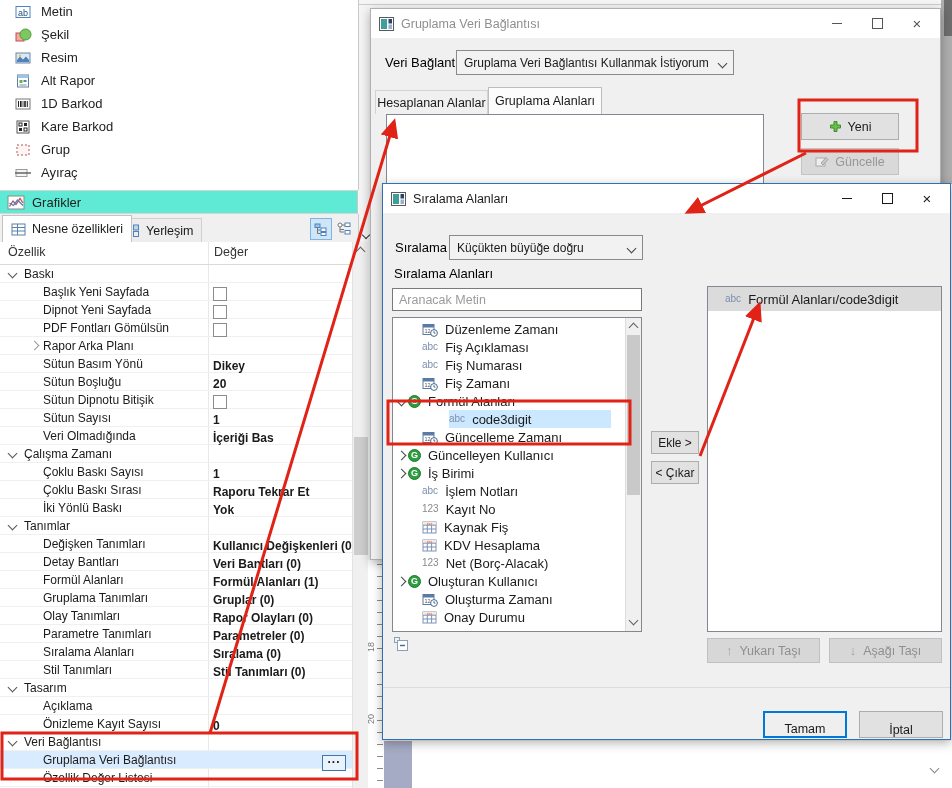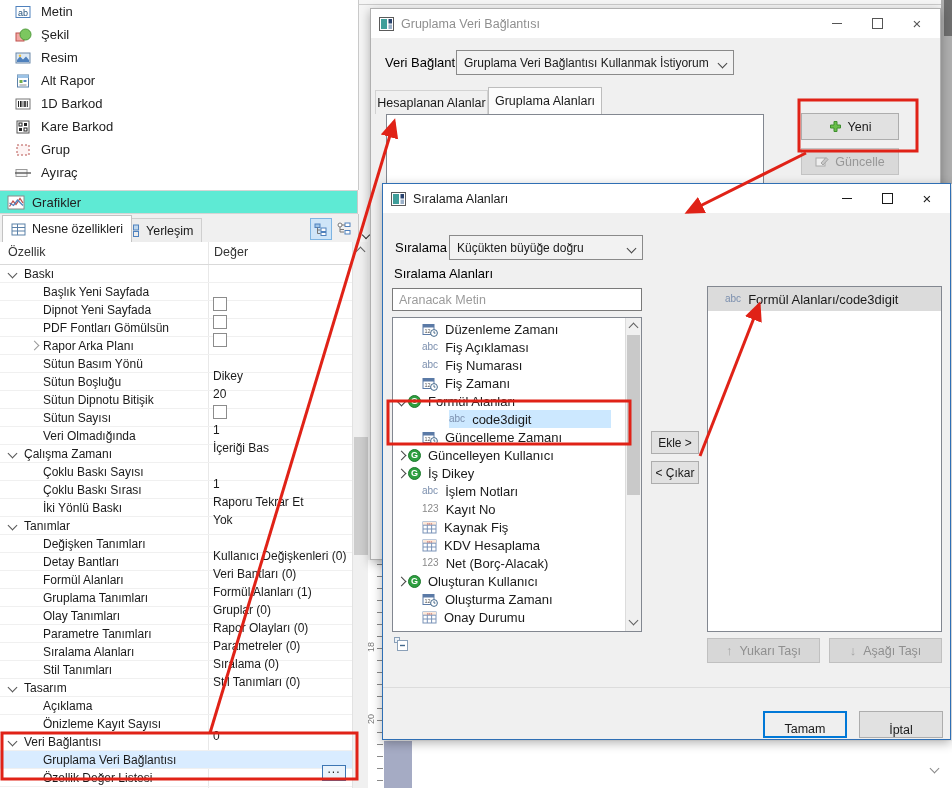--- a/index.html
+++ b/index.html
@@ -31,21 +31,21 @@
   #pgrid{left:0;top:242px;width:352px;height:546px;background:#fff;}
   #pgrid-header{position:relative;height:22px;border-bottom:1px solid #d9d9d9;font-size:12.5px;color:#333;}
   #pgrid-header .h1{position:absolute;left:8px;top:3px;}
   #pgrid-header .h2{position:absolute;left:214px;top:3px;}
   #pgrid-colline{position:absolute;left:208px;top:0;width:1px;height:546px;background:#e8e8e8;}
   .pg-row{position:relative;height:18px;border-bottom:1px solid #f0f0f0;box-sizing:border-box;}
   .pg-chev-g{position:absolute;left:9px;top:5px;}
   .pg-chev-i{position:absolute;left:31px;top:5px;border-color:#999;}
   .pg-label{position:absolute;left:43px;top:2px;white-space:nowrap;}
   .pg-label.g{left:24px;}
-  .pg-value{position:absolute;left:213px;top:14px;right:2px;height:16px;}
+  .pg-value{position:absolute;left:213px;top:4px;right:2px;height:16px;font-weight:bold;}
   .pg-vtext{white-space:nowrap;}
   .pg-checkbox{display:inline-block;width:12px;height:12px;border:1px solid #8c8c8c;background:#fff;}
   .pg-selected{background:#d9ecff;}
   .pg-ellipsis{position:absolute;right:4px;top:0px;width:22px;height:14px;border:1px solid #3d76b3;background:#eaf3fb;text-align:center;line-height:7px;font-size:12px;letter-spacing:1px;}
   
   #pg-scroll{left:352px;top:242px;width:16px;height:546px;background:#f0f0f0;border-left:1px solid #e2e2e2;box-sizing:border-box;}
   #pg-scroll .arrow-up{position:absolute;left:4px;top:6px;border-color:#606060;transform:rotate(225deg);}
   #pg-scroll .thumb{position:absolute;left:1px;top:195px;width:14px;height:118px;background:#cdcdcd;}
   #ruler-low{left:368px;top:560px;width:16px;height:228px;background:#fff;}
   #ruler-low .ticks{position:absolute;left:9px;top:4px;width:6px;height:220px;
@@ -589,21 +589,21 @@
               </span>
               <span class="tree-label">Güncelleyen Kullanıcı</span>
             </span>
           </div>
           <div class="tree-row" style="padding-left: 15px;">
             <span class="tree-chev chev chev-right"></span>
             <span class="tree-wrap">
               <span class="icon">
                 <span class="ic-g">G</span>
               </span>
-              <span class="tree-label">İş Dikey</span>
+              <span class="tree-label">İş Birimi</span>
             </span>
           </div>
           <div class="tree-row" style="padding-left: 29px;">
             <span class="tree-wrap">
               <span class="icon">
                 <span class="ic-abc">abc</span>
               </span>
               <span class="tree-label">İşlem Notları</span>
             </span>
           </div>

